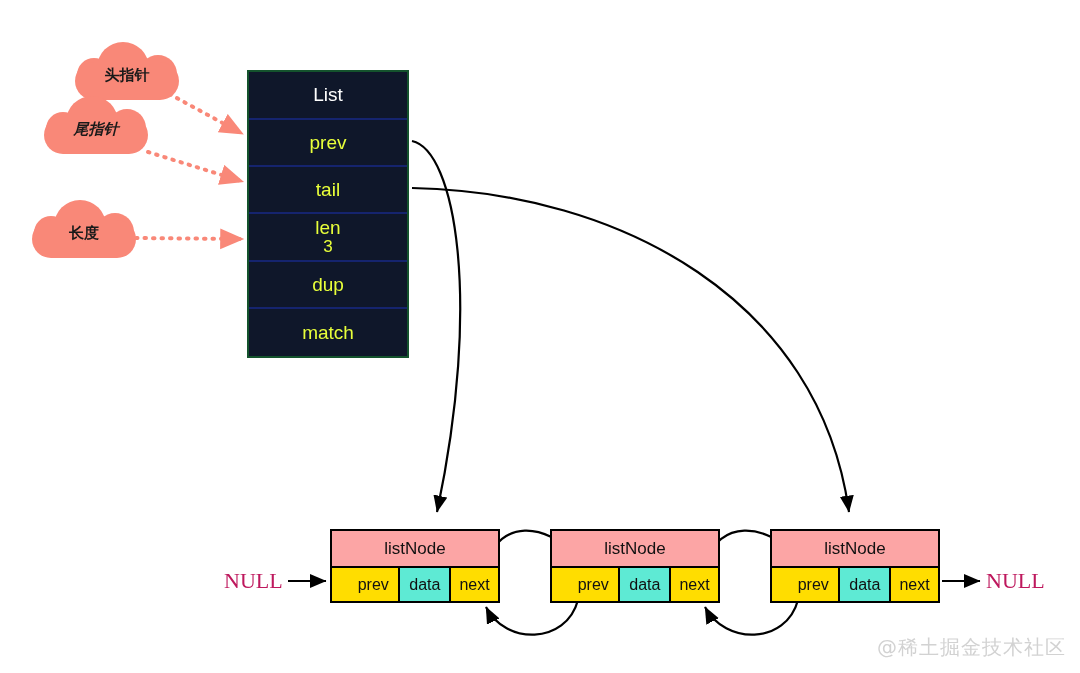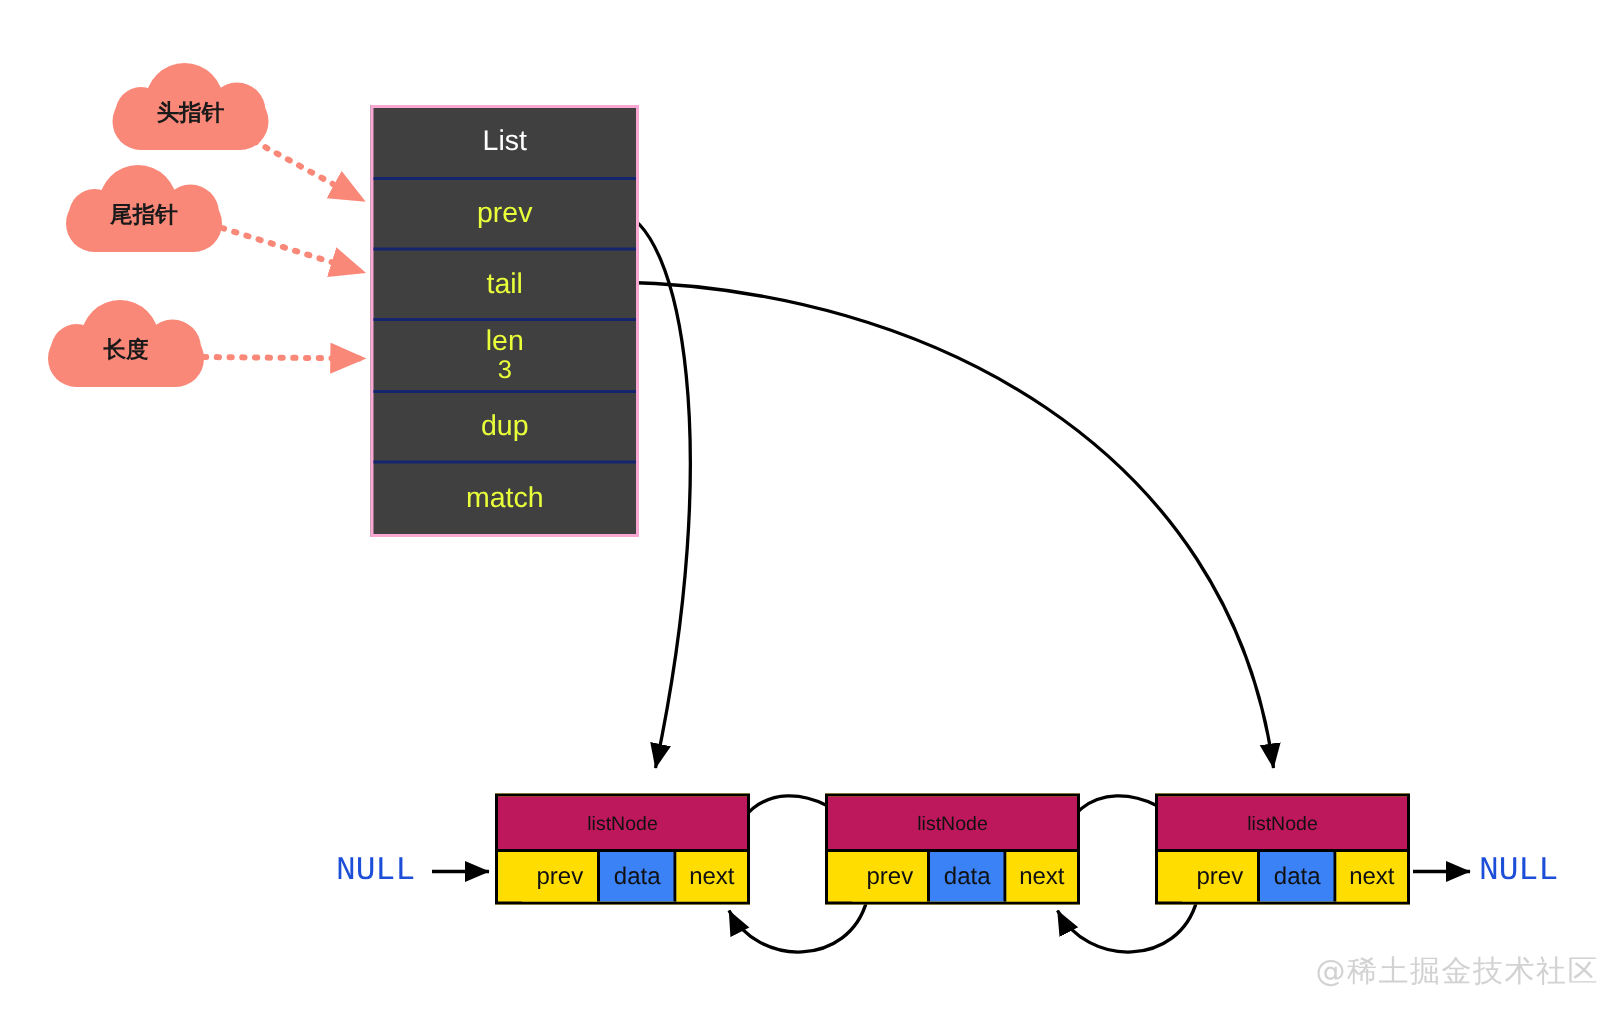--- a/index.html
+++ b/index.html
@@ -26,24 +26,24 @@
     width: 1080px;
     height: 673px;
     pointer-events: none;
   }
 
   
   .list-struct {
     position: absolute;
     left: 247px;
     top: 70px;
-    width: 179px;
-    border: 2px solid #f9a8d4;
-    box-sizing: border-box;
-    background: #404040;
+    width: 162px;
+    border: 2px solid #14532d;
+    box-sizing: border-box;
+    background: #0f172a;
   }
   .list-row {
     height: 47px;
     border-bottom: 2px solid #15246e;
     box-sizing: border-box;
     display: flex;
     align-items: center;
     justify-content: center;
     color: #e8ff3a;
     font-size: 19px;
@@ -109,53 +109,53 @@
   
   .node {
     position: absolute;
     width: 170px;
     border: 2px solid #000000;
     box-sizing: border-box;
     background: #ffdd00;
   }
   .node .node-head {
     height: 35px;
-    background: #be185d;
+    background: #fca5a5;
     border-bottom: 2px solid #000000;
     display: flex;
     align-items: center;
     justify-content: center;
-    font-size: 13px;
+    font-size: 17px;
     color: #111111;
   }
   .node .node-cells {
     display: flex;
     height: 33px;
     margin-left: 16px;
   }
   .node .cell {
     display: flex;
     align-items: center;
     justify-content: center;
     font-size: 16px;
     color: #111111;
     border-right: 2px solid #000000;
     box-sizing: border-box;
   }
   .node .cell:last-child { border-right: none; }
   .node .cell.prev { width: 58px; background: #ffdd00; }
-  .node .cell.data { width: 56px; background: #3b82f6; }
+  .node .cell.data { width: 56px; background: #5eead4; }
   .node .cell.next { width: 52px; background: #ffdd00; }
 
   
   .null-label {
     position: absolute;
     font-size: 22px;
-    color: #1d4ed8;
-    font-family: Liberation Mono, monospace;
+    color: #be185d;
+    font-family: Liberation Serif, serif;
   }
 
   
   .watermark {
     position: absolute;
     right: 14px;
     bottom: 12px;
     font-size: 20px;
     color: #d2d2d2;
     font-family: "DejaVu Sans", sans-serif;
@@ -199,21 +199,21 @@
   </svg>
 
   <div class="cloud" style="left:75px; top:42px;">
     <div class="puff2"></div>
     <div class="puff1"></div>
     <div class="puff3"></div>
     <div class="body"></div>
     <div class="ctext">头指针</div>
   </div>
 
-  <div class="cloud" style="left:44px; top:110px;">
+  <div class="cloud" style="left:44px; top:96px;font-style:italic;">
     <div class="puff2"></div>
     <div class="puff1"></div>
     <div class="puff3"></div>
     <div class="body"></div>
     <div class="ctext">尾指针</div>
   </div>
 
   <div class="cloud" style="left:32px; top:200px;">
     <div class="puff2"></div>
     <div class="puff1"></div>

